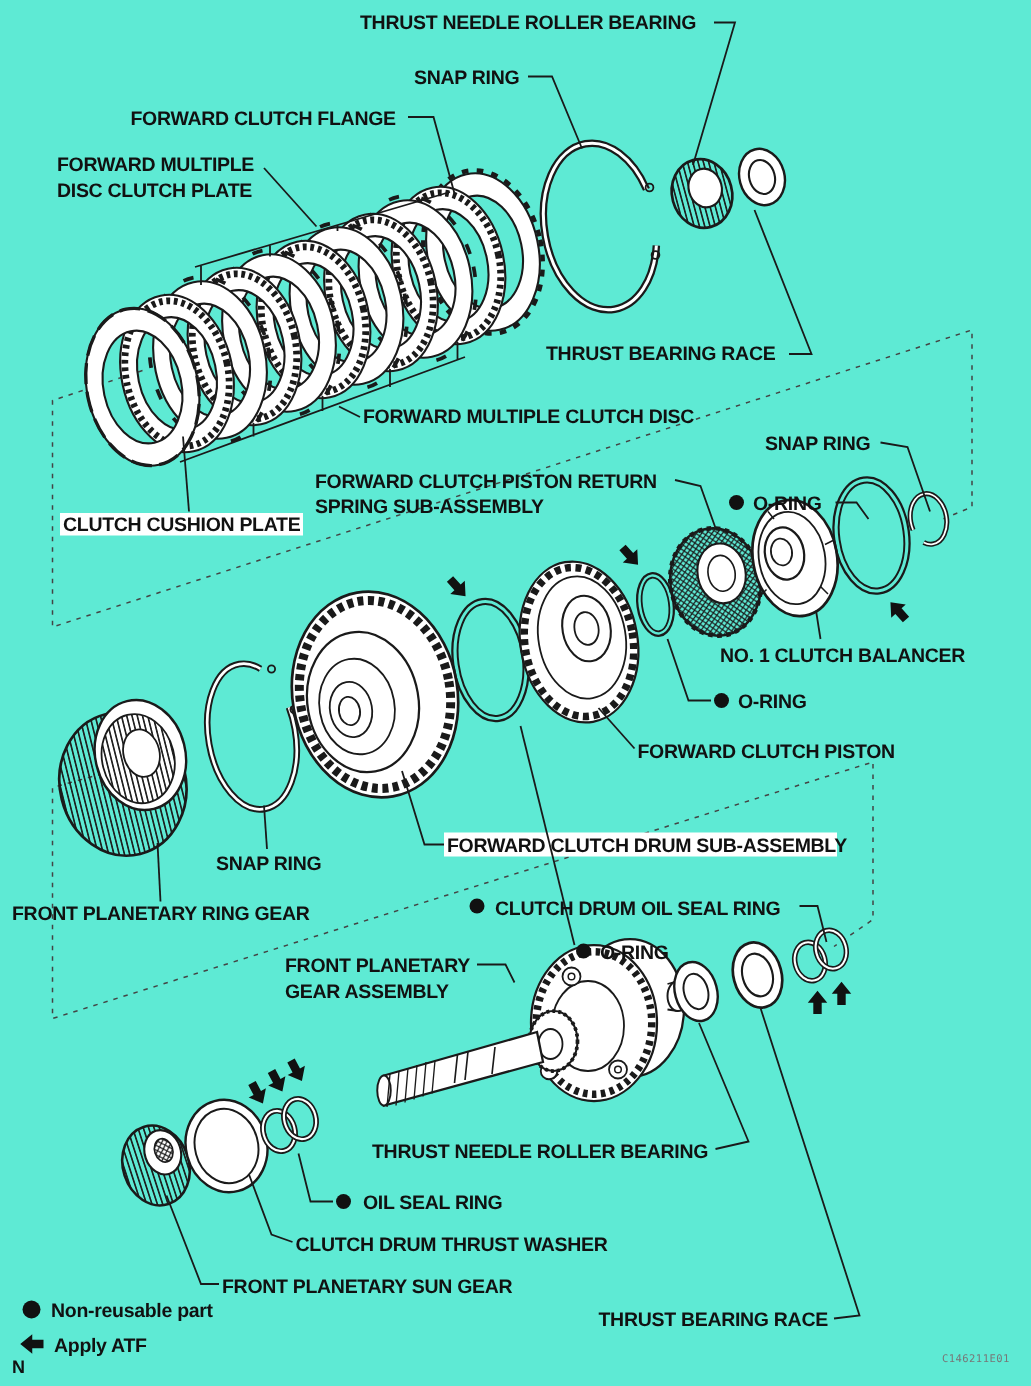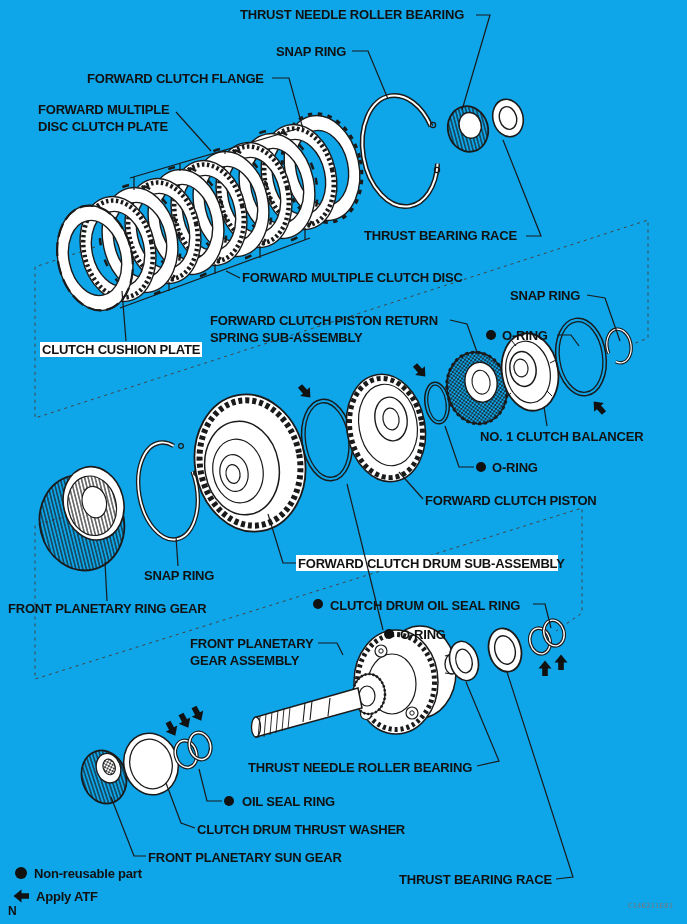--- a/index.html
+++ b/index.html
@@ -1,16 +1,16 @@
 <!DOCTYPE html>
 <html><head>
 <meta charset="utf-8">
 <style>
   html,body{margin:0;padding:0;background:#fff;}
-  .page{position:relative;width:687px;height:924px;background:#0ea5e9;overflow:hidden;
+  .page{position:relative;width:687px;height:924px;background:#5eead4;overflow:hidden;
         font-family:"Liberation Sans",sans-serif;}
   svg{position:absolute;left:0;top:0;}
   .lbl{font:bold 13px "Liberation Sans",sans-serif;fill:#111;letter-spacing:-0.2px;}
   .lbl-code{font:normal 7px "DejaVu Sans Mono",monospace;fill:#777;letter-spacing:0.3px;}
   .lbl-n{font:bold 12px "Liberation Sans",sans-serif;fill:#111;}
   .dash{stroke:#444;stroke-width:1;stroke-dasharray:3 4;fill:none;}
   .ldr{stroke:#1a1a1a;stroke-width:1.2;fill:none;}
 </style>
 </head>
 <body>

